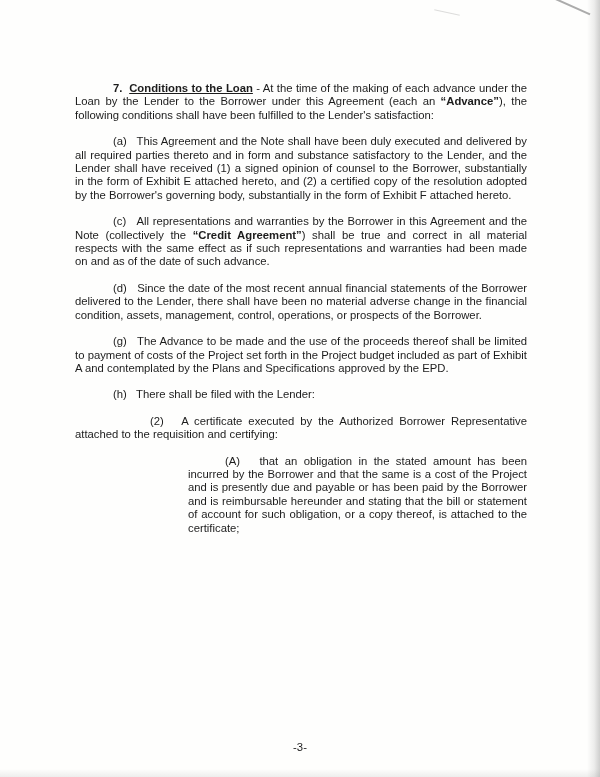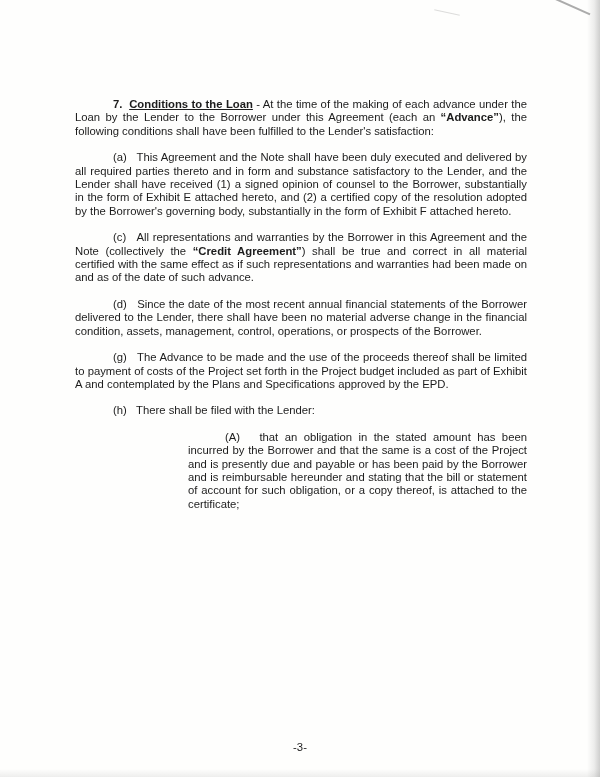--- a/index.html
+++ b/index.html
@@ -16,21 +16,21 @@
     color: #1c1c1c;
   }
   .scan-page {
     position: absolute;
     inset: 0;
     background: #fefefd;
   }
   .content {
     position: absolute;
     left: 75px;
-    top: 98px;
+    top: 82px;
     width: 452px;
     font-size: 11.3px;
     line-height: 13.4px;
     text-align: justify;
   }
   .para {
     margin: 0 0 13px 0;
     text-indent: 38px;
   }
   .para-sub {
@@ -94,24 +94,25 @@
   }
 </style>
 </head>
 <body>
 
 <div class="scan-page">
 
   <div class="content">
     <p class="para"><span class="seg-b">7.</span><span>&nbsp; </span><span class="seg-b seg-u">Conditions to the Loan</span><span> - At the time of the making of each advance under the Loan by the Lender to the Borrower under this Agreement (each an </span><span class="seg-b">“Advance”</span><span>), the following conditions shall have been fulfilled to the Lender's satisfaction:</span></p>
     <p class="para"><span>(a)&nbsp;&nbsp; This Agreement and the Note shall have been duly executed and delivered by all required parties thereto and in form and substance satisfactory to the Lender, and the Lender shall have received (1) a signed opinion of counsel to the Borrower, substantially in the form of Exhibit E attached hereto, and (2) a certified copy of the resolution adopted by the Borrower's governing body, substantially in the form of Exhibit F attached hereto.</span></p>
-    <p class="para"><span>(c)&nbsp;&nbsp; All representations and warranties by the Borrower in this Agreement and the Note (collectively the </span><span class="seg-b">“Credit Agreement”</span><span>) shall be true and correct in all material certified with the same effect as if such representations and warranties had been made on and as of the date of such advance.</span></p>
+    <p class="para"><span>(c)&nbsp;&nbsp; All representations and warranties by the Borrower in this Agreement and the Note (collectively the </span><span class="seg-b">“Credit Agreement”</span><span>) shall be true and correct in all material respects with the same effect as if such representations and warranties had been made on and as of the date of such advance.</span></p>
     <p class="para"><span>(d)&nbsp;&nbsp; Since the date of the most recent annual financial statements of the Borrower delivered to the Lender, there shall have been no material adverse change in the financial condition, assets, management, control, operations, or prospects of the Borrower.</span></p>
     <p class="para"><span>(g)&nbsp;&nbsp; The Advance to be made and the use of the proceeds thereof shall be limited to payment of costs of the Project set forth in the Project budget included as part of Exhibit A and contemplated by the Plans and Specifications approved by the EPD.</span></p>
     <p class="para"><span>(h)&nbsp;&nbsp; There shall be filed with the Lender:</span></p>
+    <p class="para-sub"><span>(2)&nbsp;&nbsp; A certificate executed by the Authorized Borrower Representative attached to the requisition and certifying:</span></p>
     <p class="para-subsub"><span>(A)&nbsp;&nbsp; that an obligation in the stated amount has been incurred by the Borrower and that the same is a cost of the Project and is presently due and payable or has been paid by the Borrower and is reimbursable hereunder and stating that the bill or statement of account for such obligation, or a copy thereof, is attached to the certificate;</span></p>
   </div>
 
   <div class="page-number">-3-</div>
 
   <div class="edge-right"></div>
   <div class="edge-bottom"></div>
   <div class="corner-streak"></div>
   <div class="faint-mark"></div>
 

